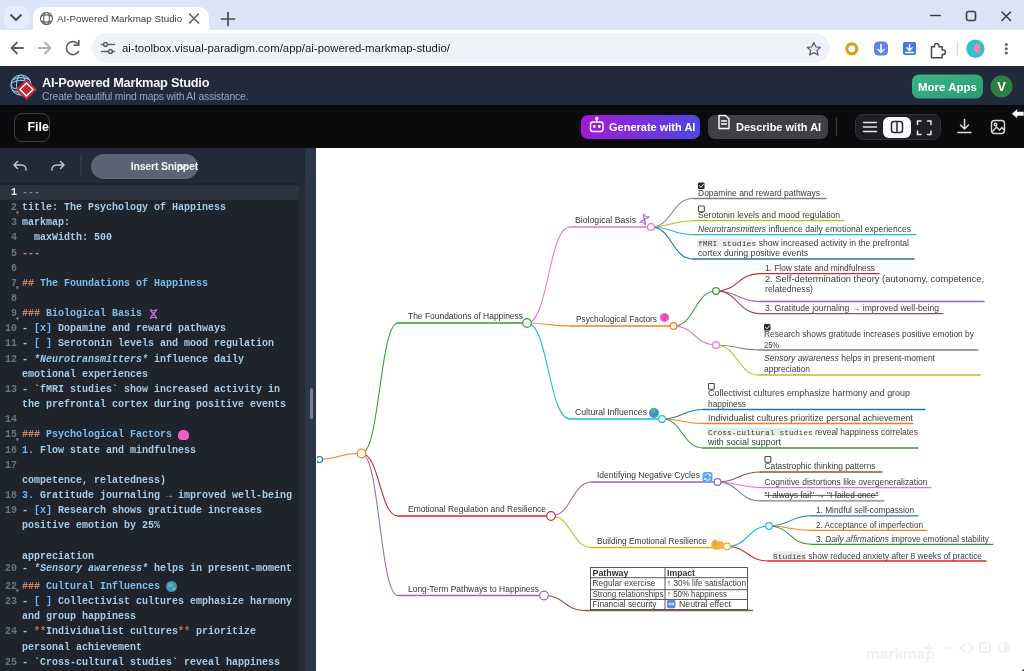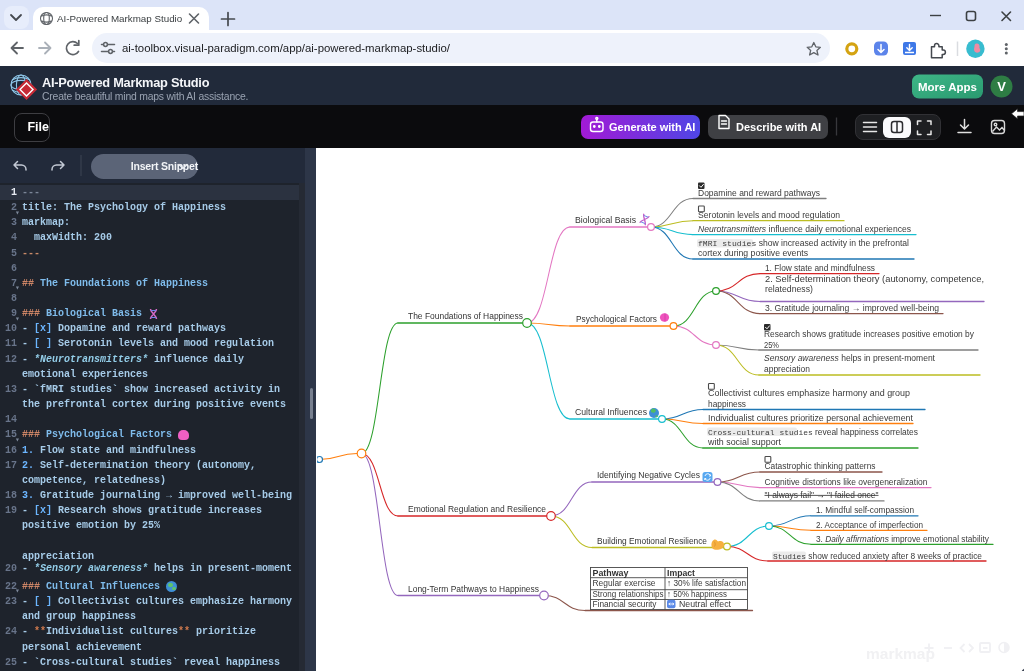--- a/index.html
+++ b/index.html
@@ -154,36 +154,36 @@
 <div class="abs" id="snip">Insert Snippet</div>
 <svg class="abs" style="left:177px;top:162.5px" width="12" height="8" viewBox="0 0 12 8">
       <path d="M2 1.5 L6 5.5 L10 1.5" stroke="#e8ebf0" stroke-width="1.6" fill="none" stroke-linecap="round" stroke-linejoin="round"></path>
     </svg>
 <div class="abs" id="edtrack"></div>
 <div class="abs" id="edthumb"></div>
 <div class="abs" id="edgut"></div>
 <div class="row actrow" style="top:184.90px"><span class="ln">1</span><span class="tx"><span class="cMeta">---</span></span></div>
 <div class="row" style="top:200.06px"><span class="ln">2</span><span class="fold">▾</span><span class="tx">title: The Psychology of Happiness</span></div>
 <div class="row" style="top:215.21px"><span class="ln">3</span><span class="tx">markmap:</span></div>
-<div class="row" style="top:230.37px"><span class="ln">4</span><span class="tx">  maxWidth: 200</span></div>
+<div class="row" style="top:230.37px"><span class="ln">4</span><span class="tx">  maxWidth: 500</span></div>
 <div class="row" style="top:245.52px"><span class="ln">5</span><span class="tx"><span class="cM5">---</span></span></div>
 <div class="row" style="top:260.68px"><span class="ln">6</span><span class="tx"></span></div>
 <div class="row" style="top:275.83px"><span class="ln">7</span><span class="fold">▾</span><span class="tx"><span class="cMark">##</span><span class="cHead"> The Foundations of Happiness</span></span></div>
 <div class="row" style="top:290.99px"><span class="ln">8</span><span class="tx"></span></div>
 <div class="row" style="top:306.14px"><span class="ln">9</span><span class="fold">▾</span><span class="tx"><span class="cMark">###</span><span class="cHead"> Biological Basis </span></span></div>
 <div class="row" style="top:321.29px"><span class="ln">10</span><span class="tx">- <span class="cNum">[x]</span> Dopamine and reward pathways</span></div>
 <div class="row" style="top:336.45px"><span class="ln">11</span><span class="tx">- <span class="cNum">[ ]</span> Serotonin levels and mood regulation</span></div>
 <div class="row" style="top:351.61px"><span class="ln">12</span><span class="tx">- <span class="cIt">*Neurotransmitters*</span> influence daily</span></div>
 <div class="row" style="top:366.76px"><span class="ln"></span><span class="tx">emotional experiences</span></div>
 <div class="row" style="top:381.91px"><span class="ln">13</span><span class="tx">- `fMRI studies` show increased activity in</span></div>
 <div class="row" style="top:397.07px"><span class="ln"></span><span class="tx">the prefrontal cortex during positive events</span></div>
 <div class="row" style="top:412.23px"><span class="ln">14</span><span class="tx"></span></div>
 <div class="row" style="top:427.38px"><span class="ln">15</span><span class="fold">▾</span><span class="tx"><span class="cMark">###</span><span class="cHead"> Psychological Factors </span></span></div>
 <div class="row" style="top:442.53px"><span class="ln">16</span><span class="tx"><span class="cNum">1.</span> Flow state and mindfulness</span></div>
-<div class="row" style="top:457.69px"><span class="ln">17</span><span class="tx"><span class="cNum">2.</span> Self-determination theory (autonomy,</span></div>
+<div class="row" style="top:457.69px"><span class="ln">17</span></div>
 <div class="row" style="top:472.85px"><span class="ln"></span><span class="tx">competence, relatedness)</span></div>
 <div class="row" style="top:488.00px"><span class="ln">18</span><span class="tx"><span class="cNum">3.</span> Gratitude journaling → improved well-being</span></div>
 <div class="row" style="top:503.15px"><span class="ln">19</span><span class="tx">- <span class="cNum">[x]</span> Research shows gratitude increases</span></div>
 <div class="row" style="top:518.31px"><span class="ln"></span><span class="tx">positive emotion by 25%</span></div>
 <div class="row" style="top:561px"><span class="ln">20</span><span class="tx">- <span class="cIt">*Sensory awareness*</span> helps in present-moment</span></div>
 <div class="row" style="top:548.62px"><span class="ln"></span><span class="tx">appreciation</span></div>
 <div class="row" style="top:578.93px"><span class="ln">22</span><span class="fold">▾</span><span class="tx"><span class="cMark">###</span><span class="cHead"> Cultural Influences </span></span></div>
 <div class="row" style="top:594.09px"><span class="ln">23</span><span class="tx">- <span class="cNum">[ ]</span> Collectivist cultures emphasize harmony</span></div>
 <div class="row" style="top:609.24px"><span class="ln"></span><span class="tx">and group happiness</span></div>
 <div class="row" style="top:624.39px"><span class="ln">24</span><span class="tx">- <span class="cStar">**</span>Individualist cultures<span class="cStar">**</span> prioritize</span></div>

